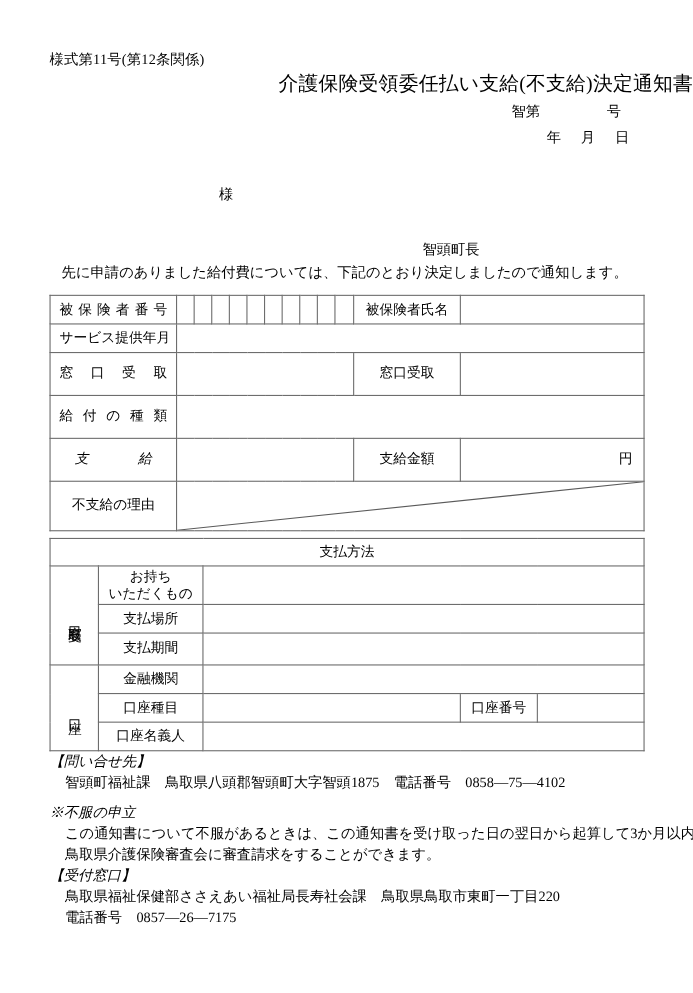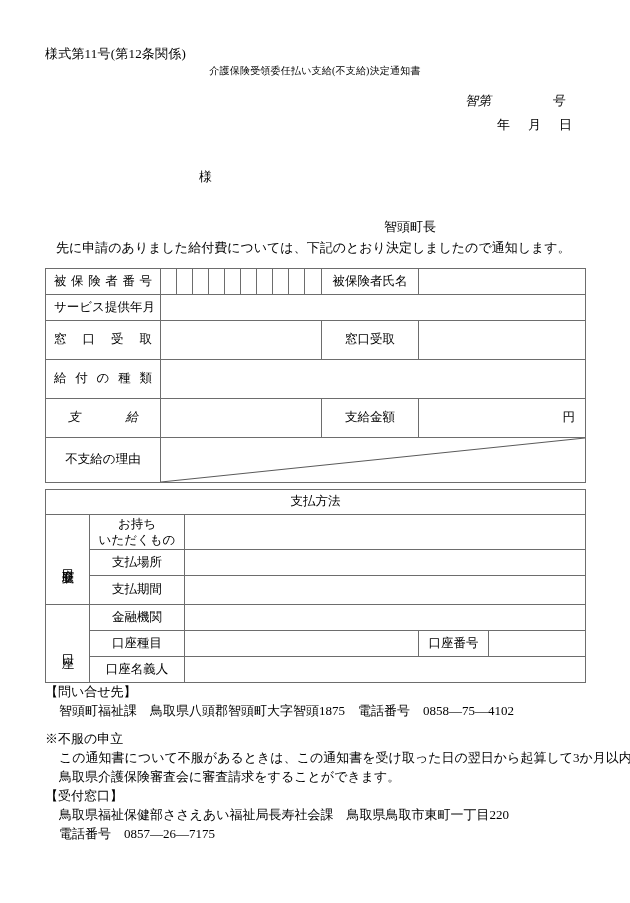--- a/index.html
+++ b/index.html
@@ -30,32 +30,31 @@
     top: 45px;
     font-size: 13px;
     letter-spacing: 0.2px;
     white-space: nowrap;
   }
   .doc-title {
     position: absolute;
     left: 0;
     top: 64px;
     width: 630px;
-    text-align: center;
-    font-size: 10px;
+    text-align: right;
+    font-size: 18px;
     letter-spacing: 0.2px;
     white-space: nowrap;
   }
   .doc-number {
     position: absolute;
     left: 465px;
     top: 92px;
     font-size: 13px;
     white-space: nowrap;
-    font-style: italic;
   }
   .doc-number .num-blank {
     display: inline-block;
     width: 54px;
   }
   .doc-date {
     position: absolute;
     left: 497px;
     top: 116px;
     font-size: 13px;
@@ -171,20 +170,21 @@
     position: absolute;
     left: 45px;
     top: 685px;
     width: 560px;
     font-size: 13px;
     line-height: 1.0;
   }
   .f-head {
     margin: 0 0 6px 0;
     white-space: nowrap;
+    font-style: italic;
   }
   .f-line {
     margin: 0 0 6px 0;
     padding-left: 14px;
     white-space: nowrap;
   }
   .f-gap { height: 9px; }
   .f-body {
     margin: 0 0 6px 0;
     padding-left: 14px;

